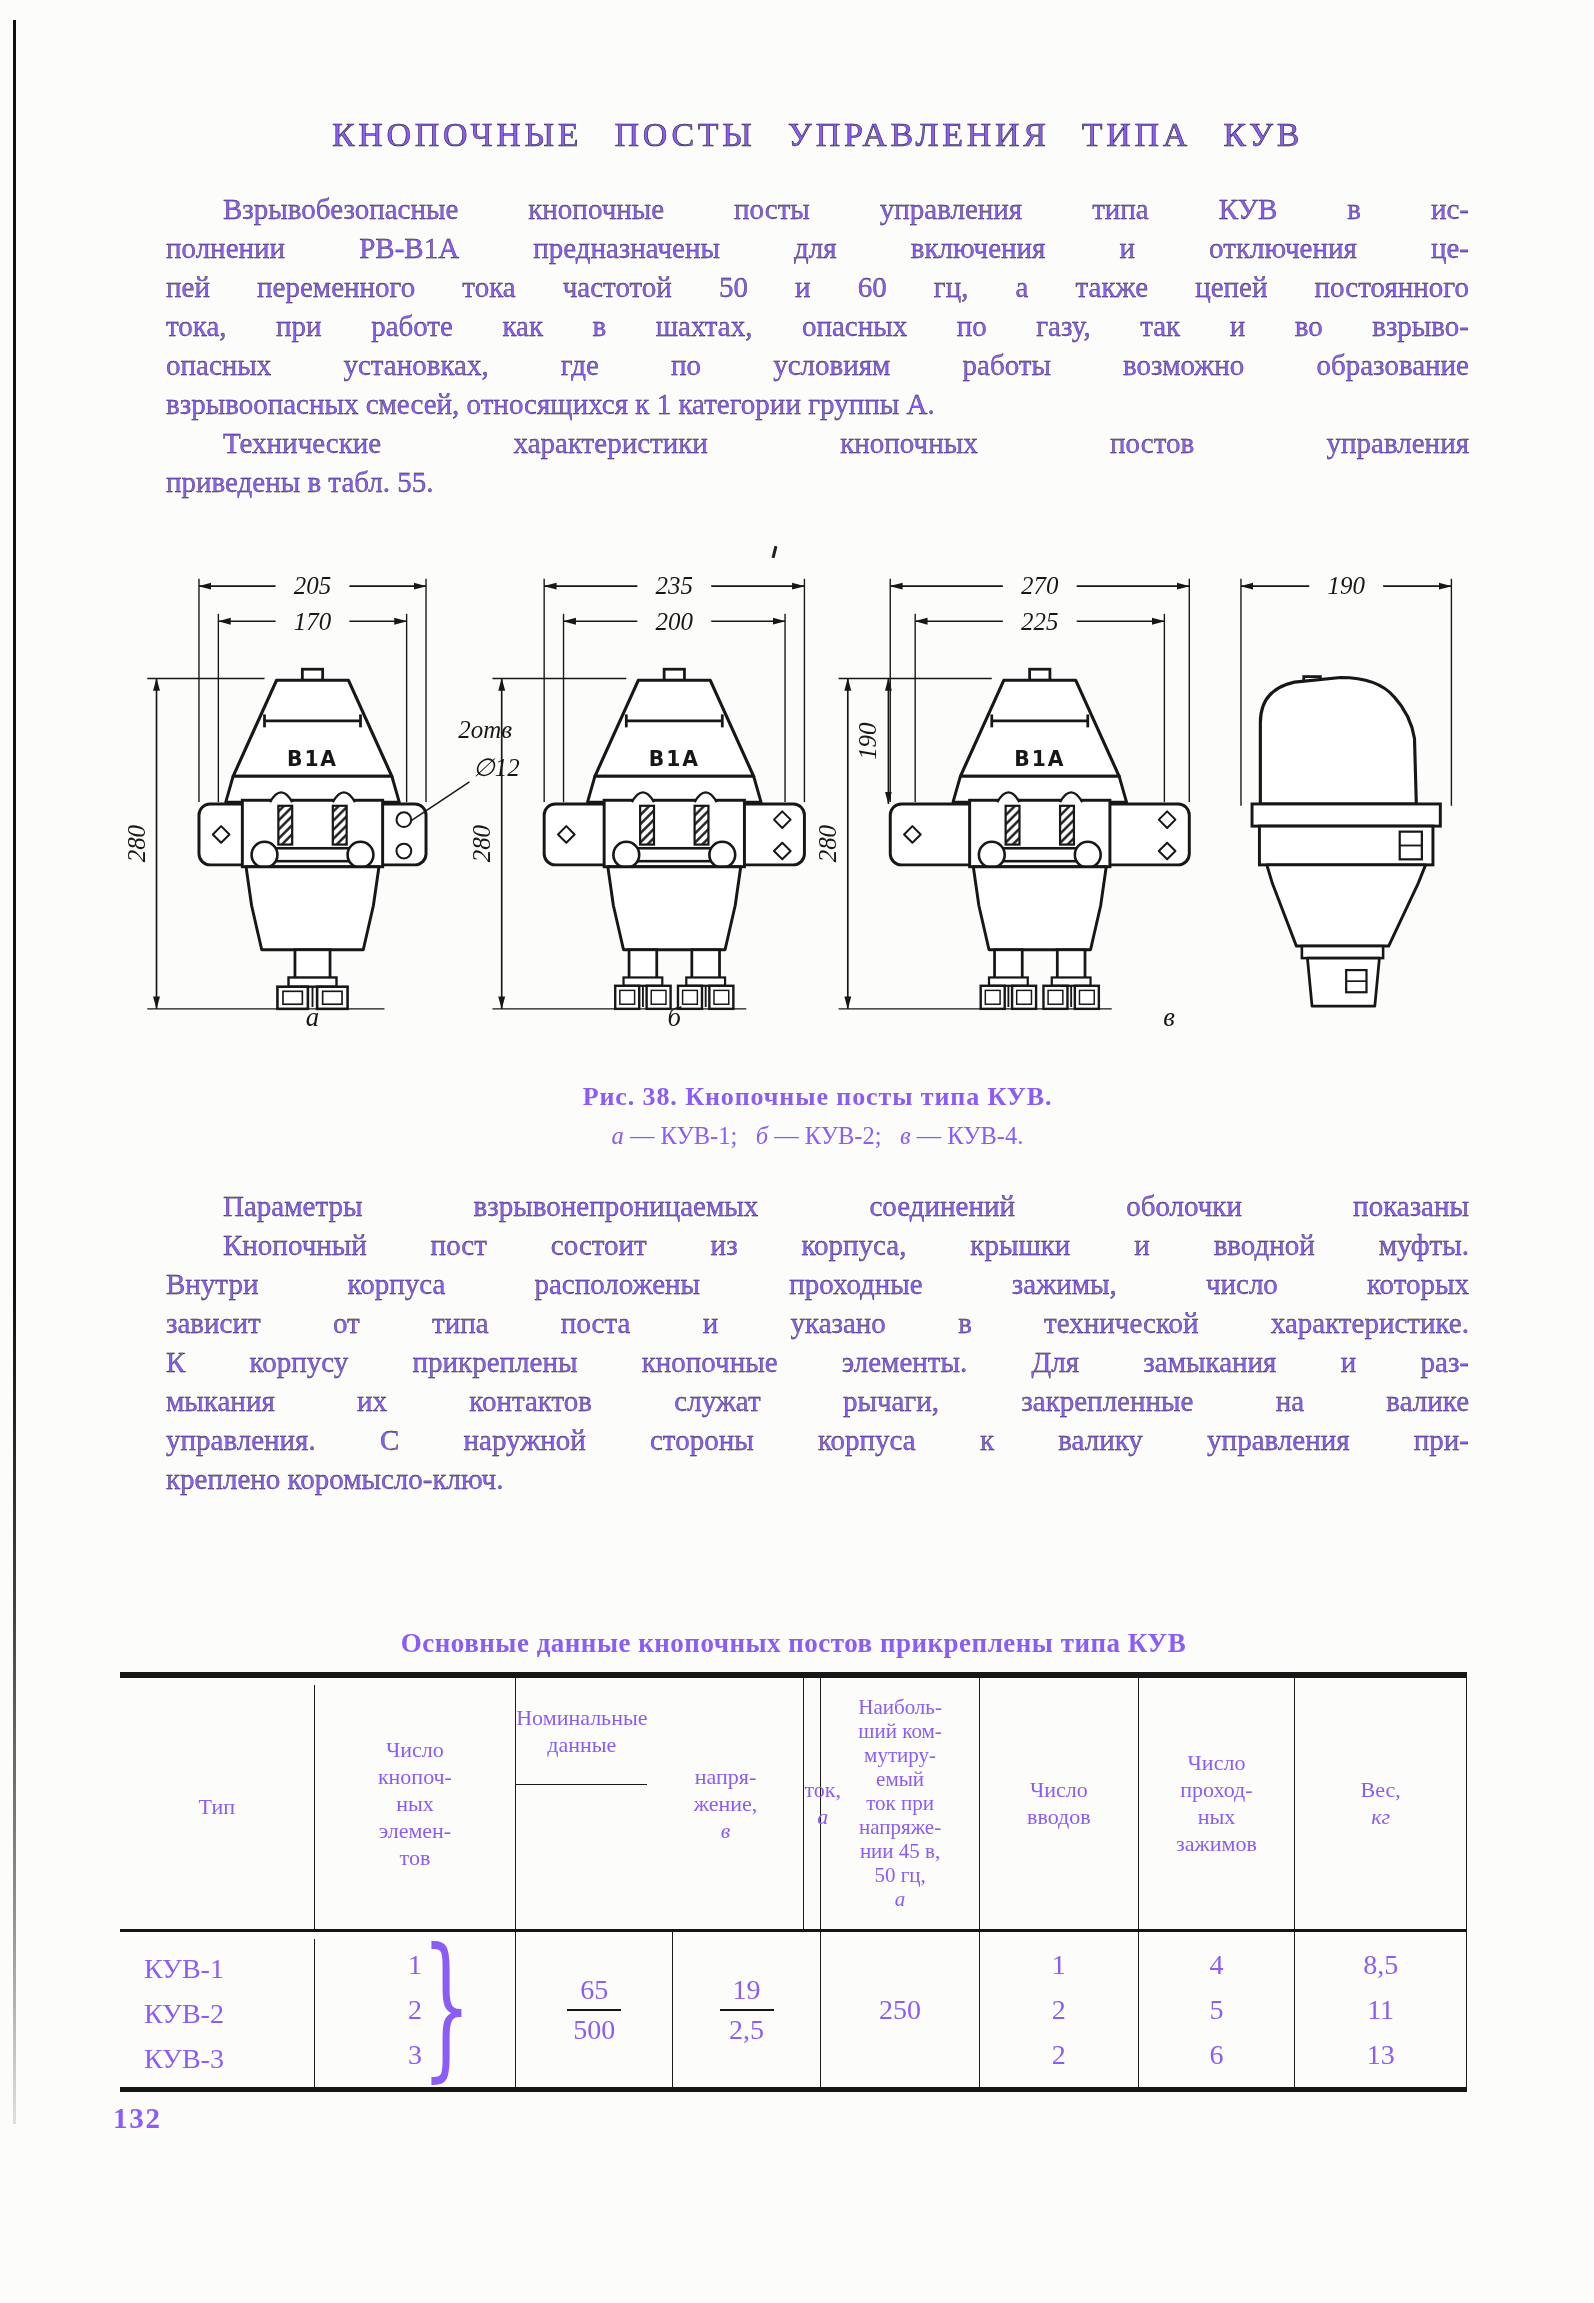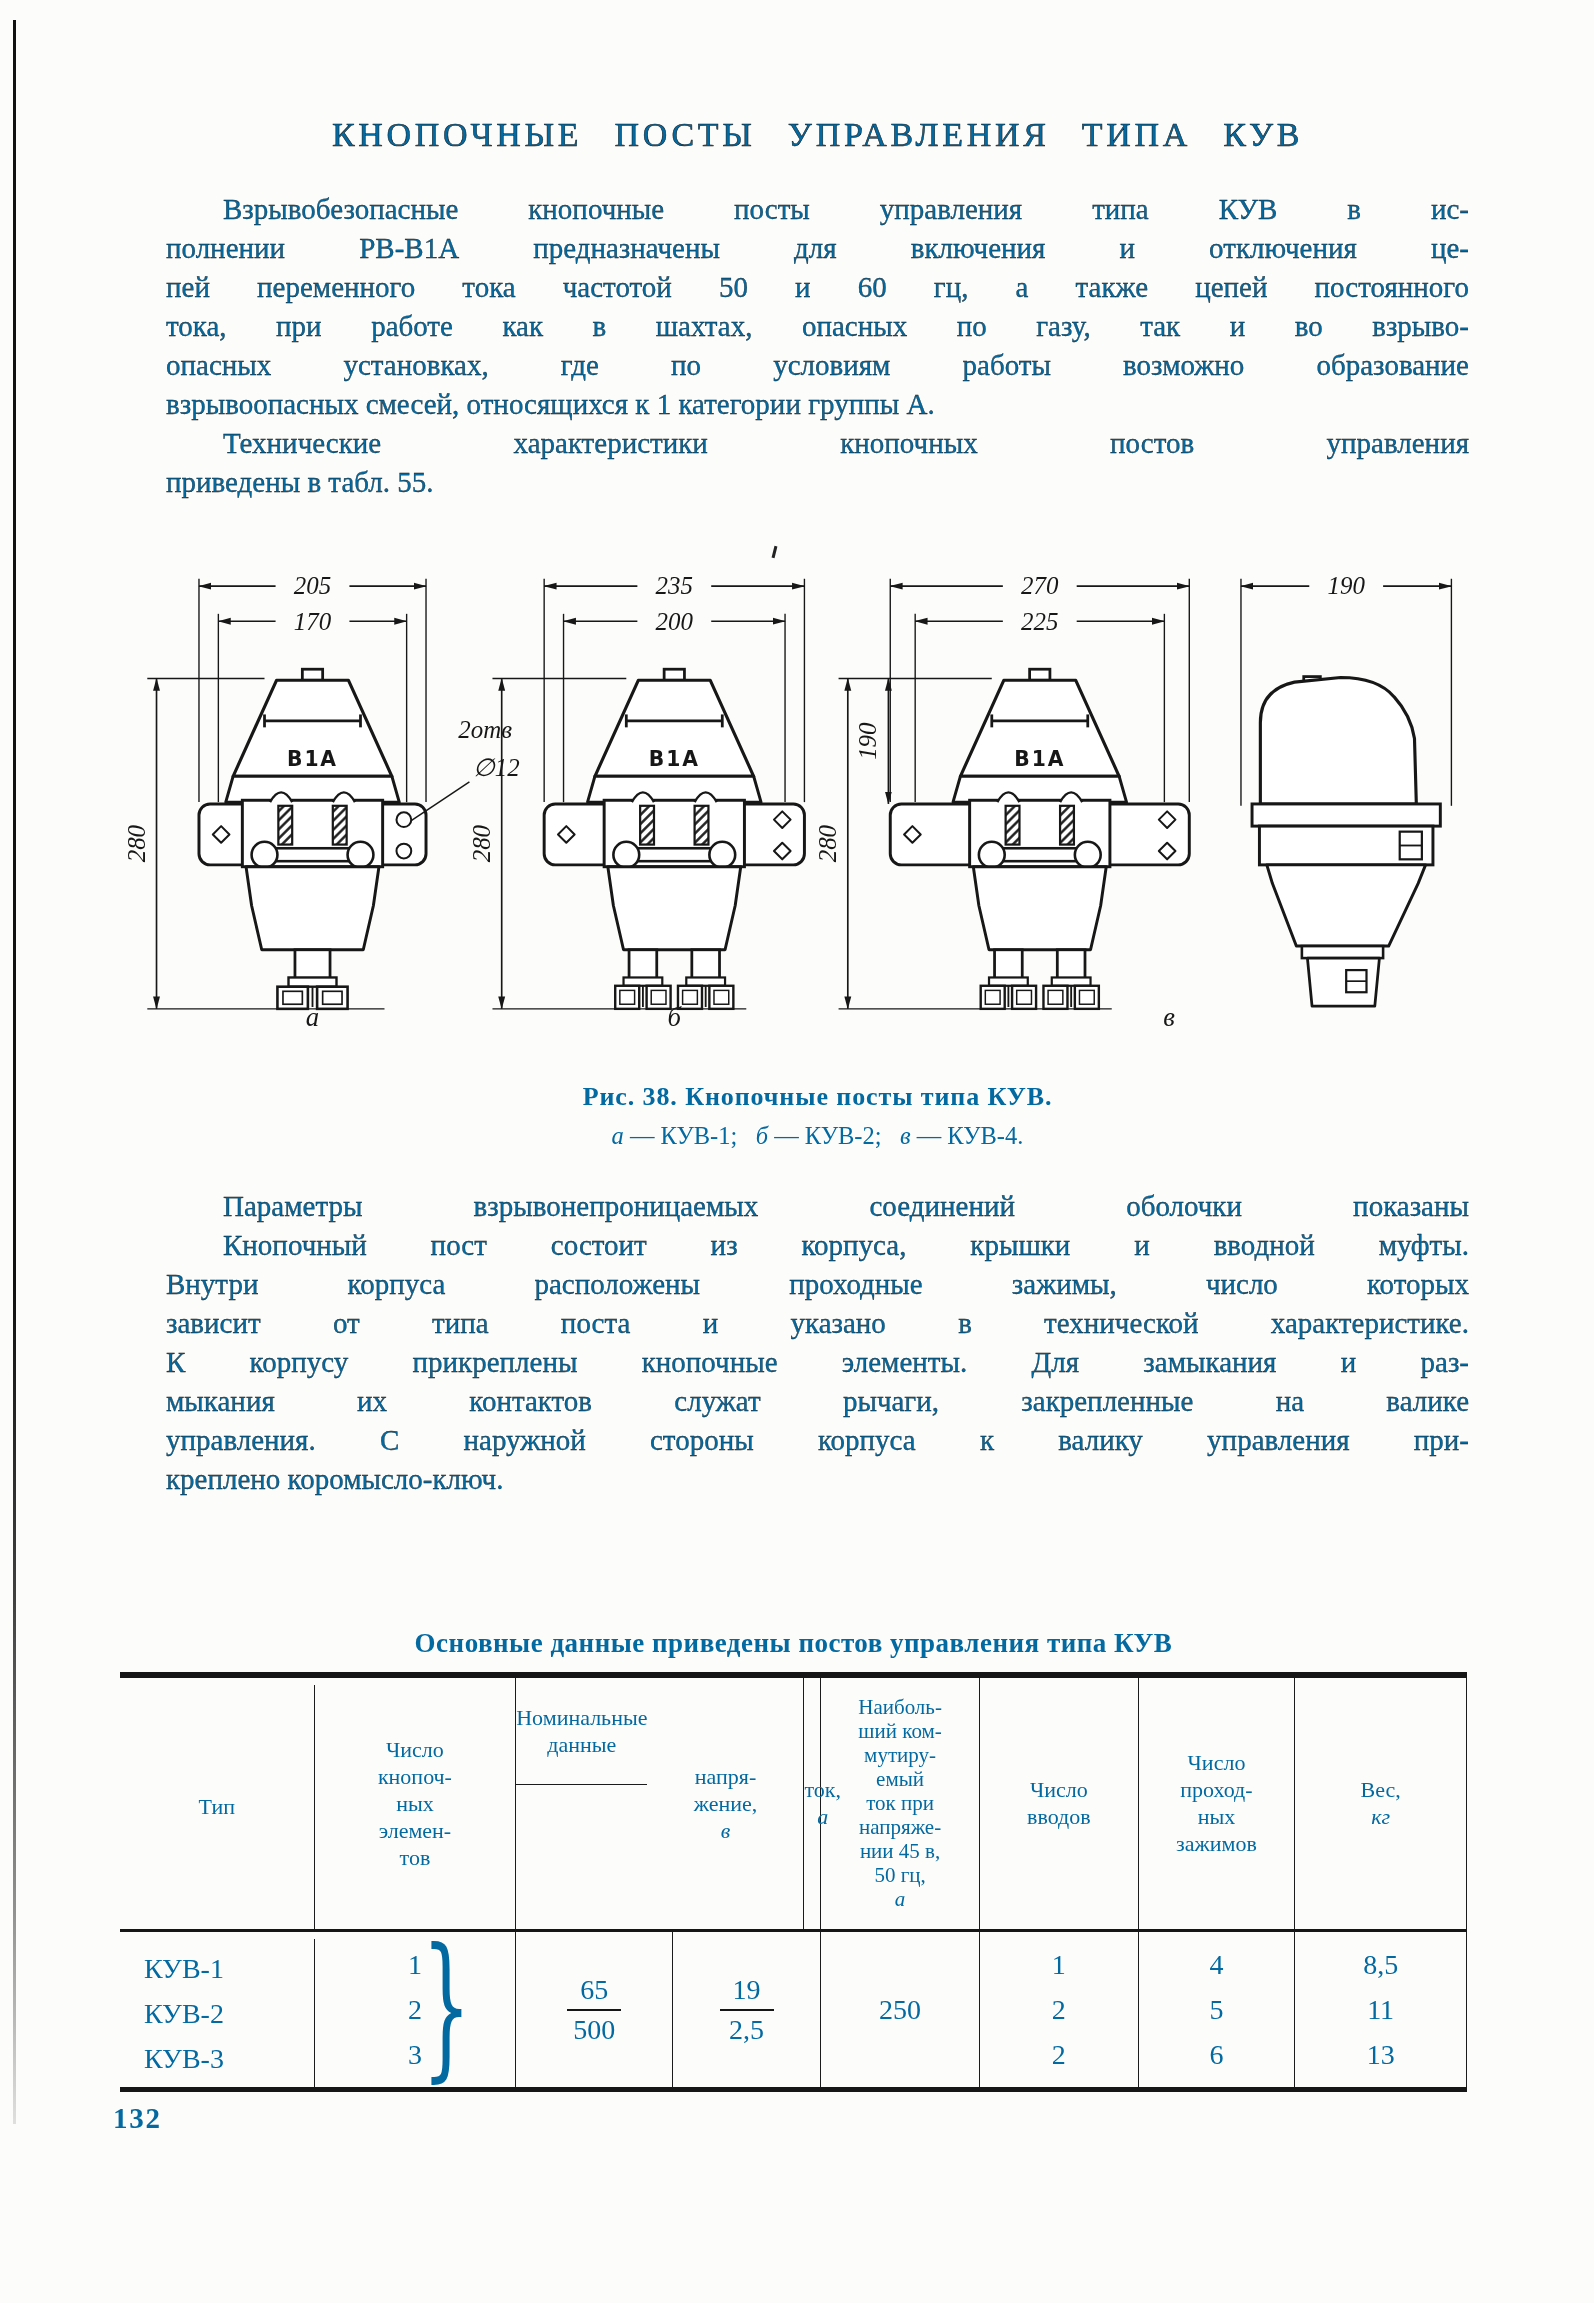--- a/index.html
+++ b/index.html
@@ -1,17 +1,17 @@
 <!DOCTYPE html>
 <html style="font-size:14.8px"><head>
 <meta charset="utf-8">
 <style>
   html,body{margin:0;padding:0;background:#8a8a8a;}
   .page{position:relative;width:1595px;height:2304px;margin:0 auto;background:#fcfcfa;
-        font-family:"Liberation Serif",serif;color:#0369a1;overflow:hidden;}
+        font-family:"Liberation Serif",serif;color:#8b5cf6;overflow:hidden;}
 
   .spine{position:absolute;left:13px;top:20px;width:2.8px;height:2104px;
          background:linear-gradient(to bottom,#111 0%,#111 60%,rgba(17,17,17,.8) 75%,rgba(17,17,17,.45) 90%,rgba(17,17,17,.12) 100%);}
   .speck{position:absolute;left:773px;top:546px;width:2.8px;height:12px;background:#222;transform:rotate(14deg);}
 
   .title{position:absolute;left:166px;width:1303px;top:116px;margin:0;
          font-size:34px;font-weight:normal;text-align:center;letter-spacing:3.7px;word-spacing:20px;
          -webkit-text-stroke:0.5px #151515;}
 
   .textblock{position:absolute;left:166px;width:1303px;font-size:29px;-webkit-text-stroke:0.3px #151515;}
@@ -283,21 +283,21 @@
         <div class="tline first">Кнопочный пост состоит из корпуса, крышки и вводной муфты.</div>
         <div class="tline">Внутри корпуса расположены проходные зажимы, число которых</div>
         <div class="tline">зависит от типа поста и указано в технической характеристике.</div>
         <div class="tline">К корпусу прикреплены кнопочные элементы. Для замыкания и раз-</div>
         <div class="tline">мыкания их контактов служат рычаги, закрепленные на валике</div>
         <div class="tline">управления. С наружной стороны корпуса к валику управления при-</div>
         <div class="tline last">креплено коромысло-ключ.</div>
       </div>
     </div>
 
-  <div class="table-title">Основные данные приведены постов управления типа КУВ</div>
+  <div class="table-title">Основные данные кнопочных постов прикреплены типа КУВ</div>
 
   <div class="ktable">
     <div class="tb top"></div>
     <div class="t-head">
       <div class="col c1 hc"><span>Тип</span></div>
       <div class="col c2 hc"><span>Число
 кнопоч-
 ных
 элемен-
 тов</span></div>

